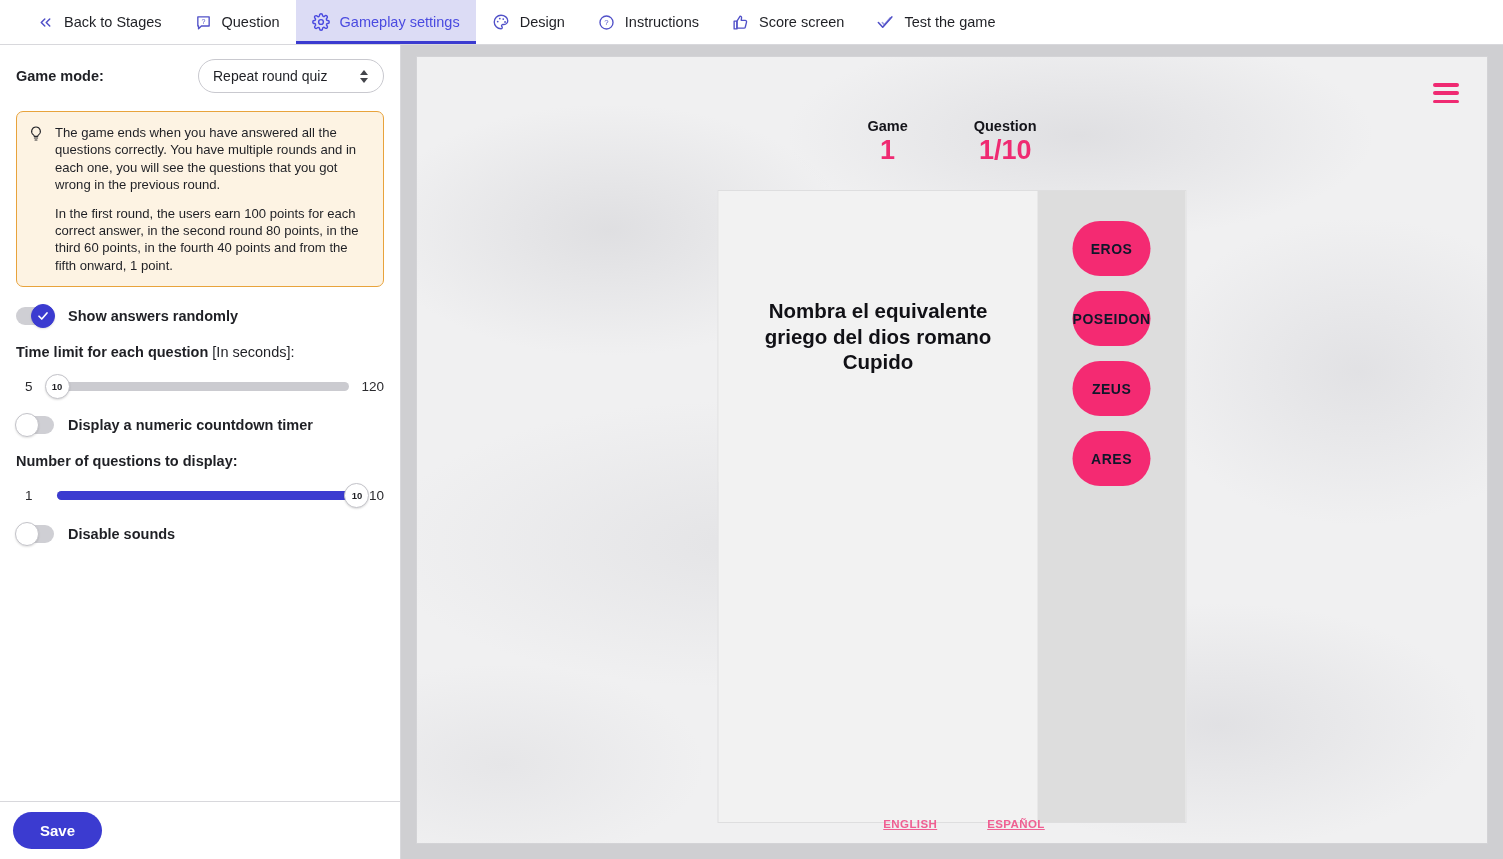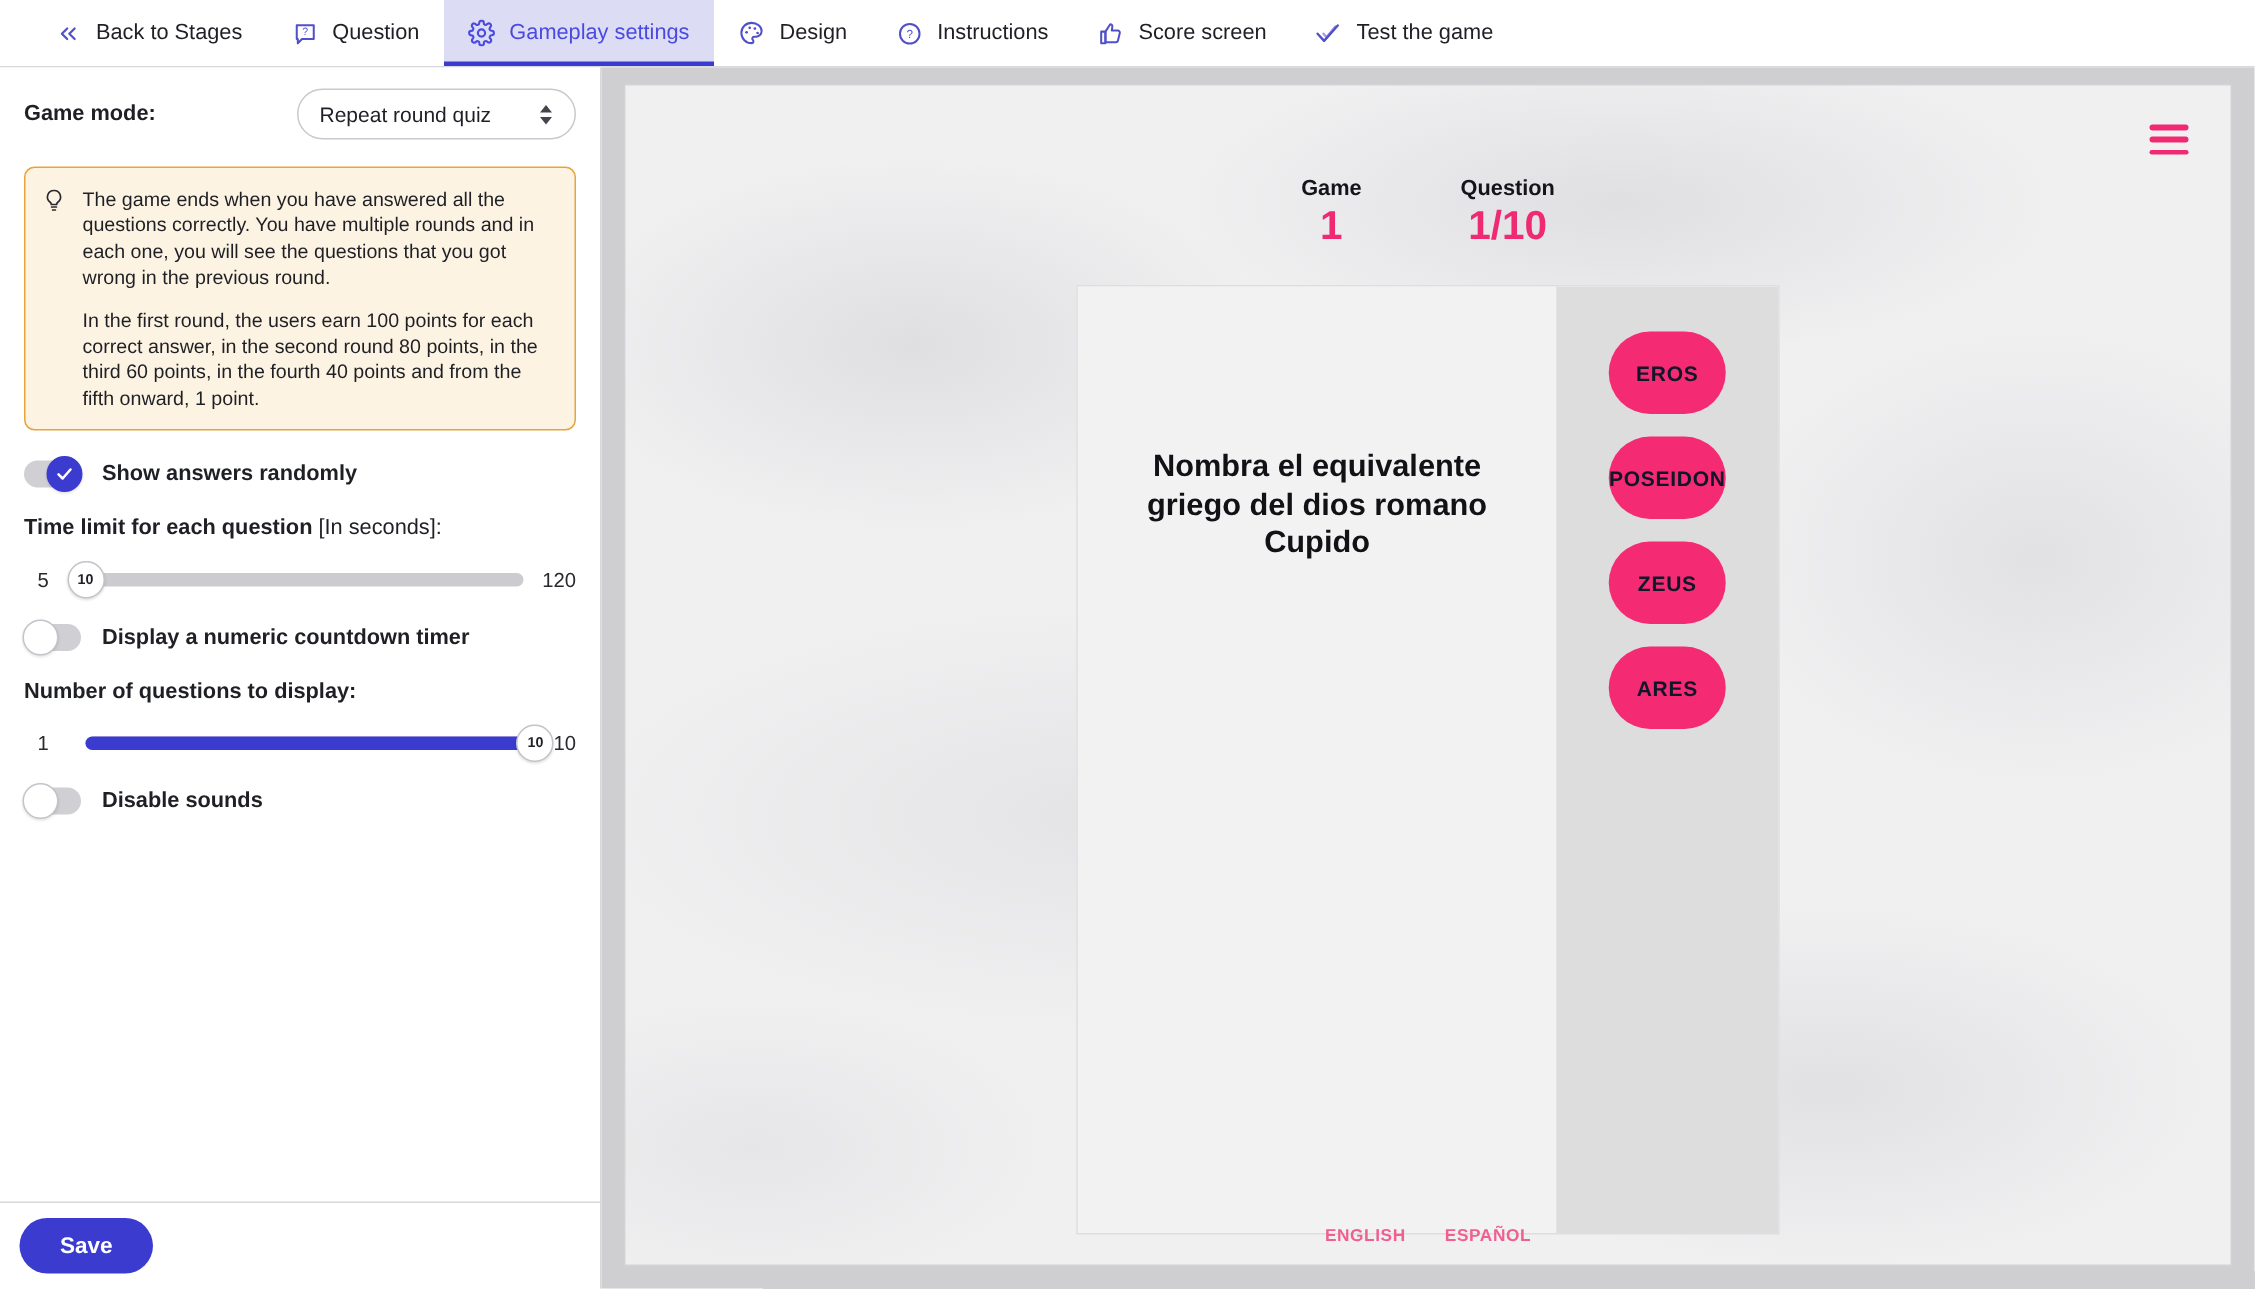--- a/index.html
+++ b/index.html
@@ -386,21 +386,23 @@
     bottom: 13px; left: 0; right: 0;
     display: flex;
     justify-content: center;
     gap: 26px;
   }
   .lang-link {
     font-size: 11.5px;
     font-weight: 600;
     letter-spacing: .4px;
     color: #ef5f92;
-    cursor: pointer;
+    text-decoration: underline;
+    cursor: pointer;
+    margin-left: 24px;
   }
 </style>
 </head>
 <body>
 
 <div class="topnav">
 
   <div class="tab">
     <span class="tab-icon">
       <svg width="17" height="17" viewBox="0 0 24 24" fill="none" stroke="currentColor" stroke-width="2.1" stroke-linecap="round" stroke-linejoin="round">

